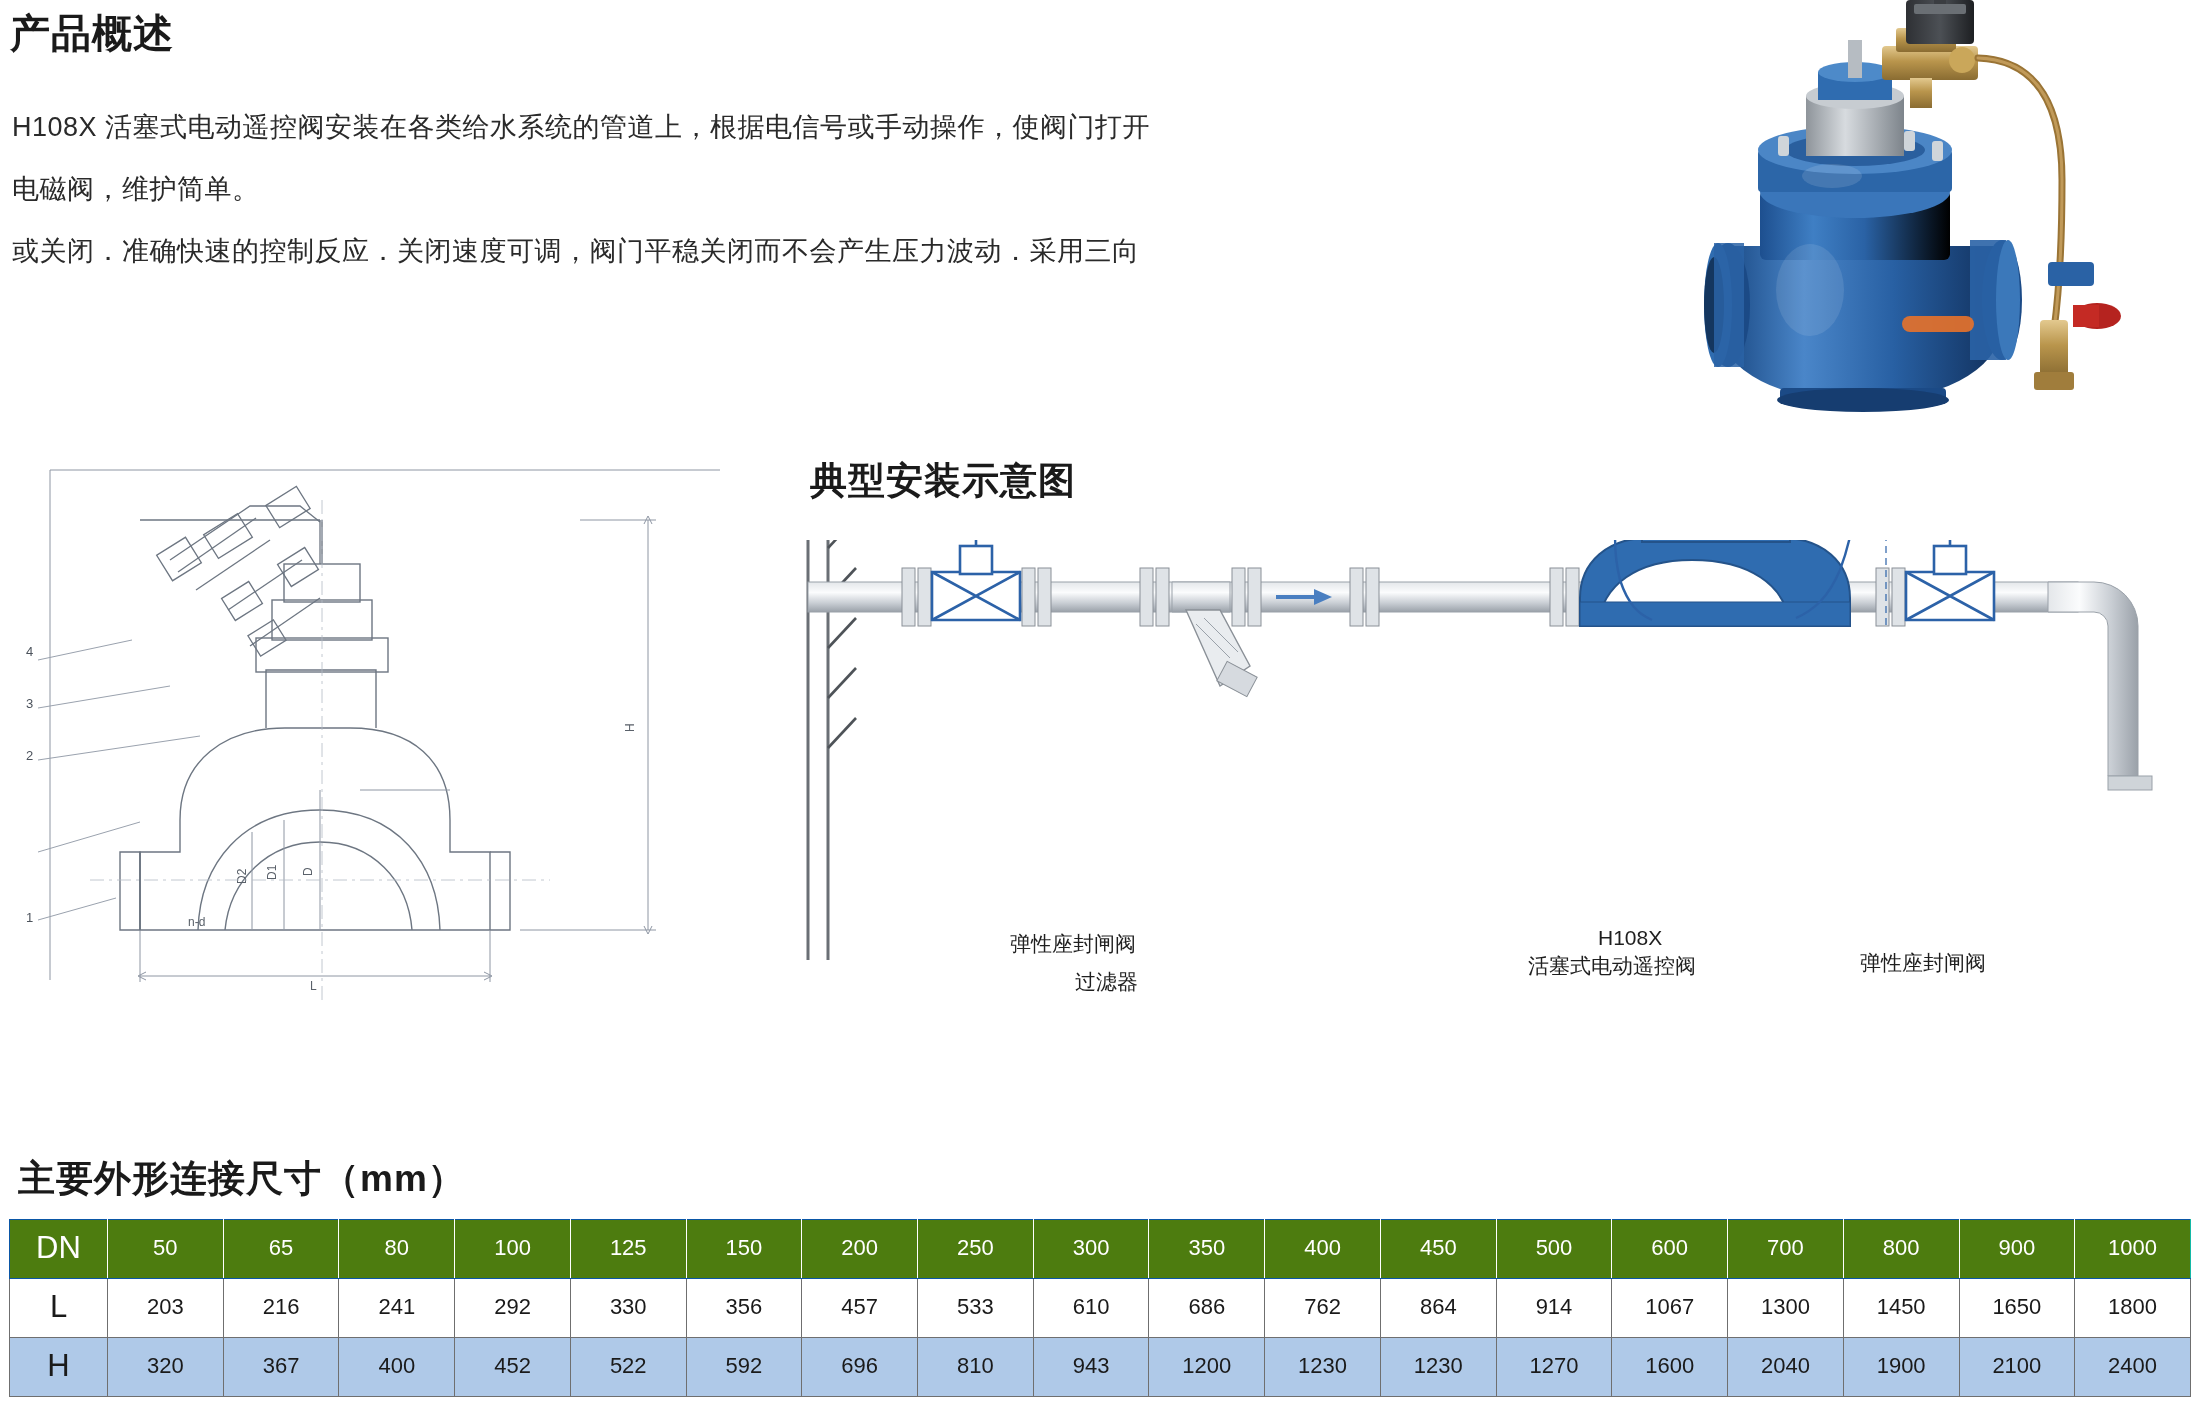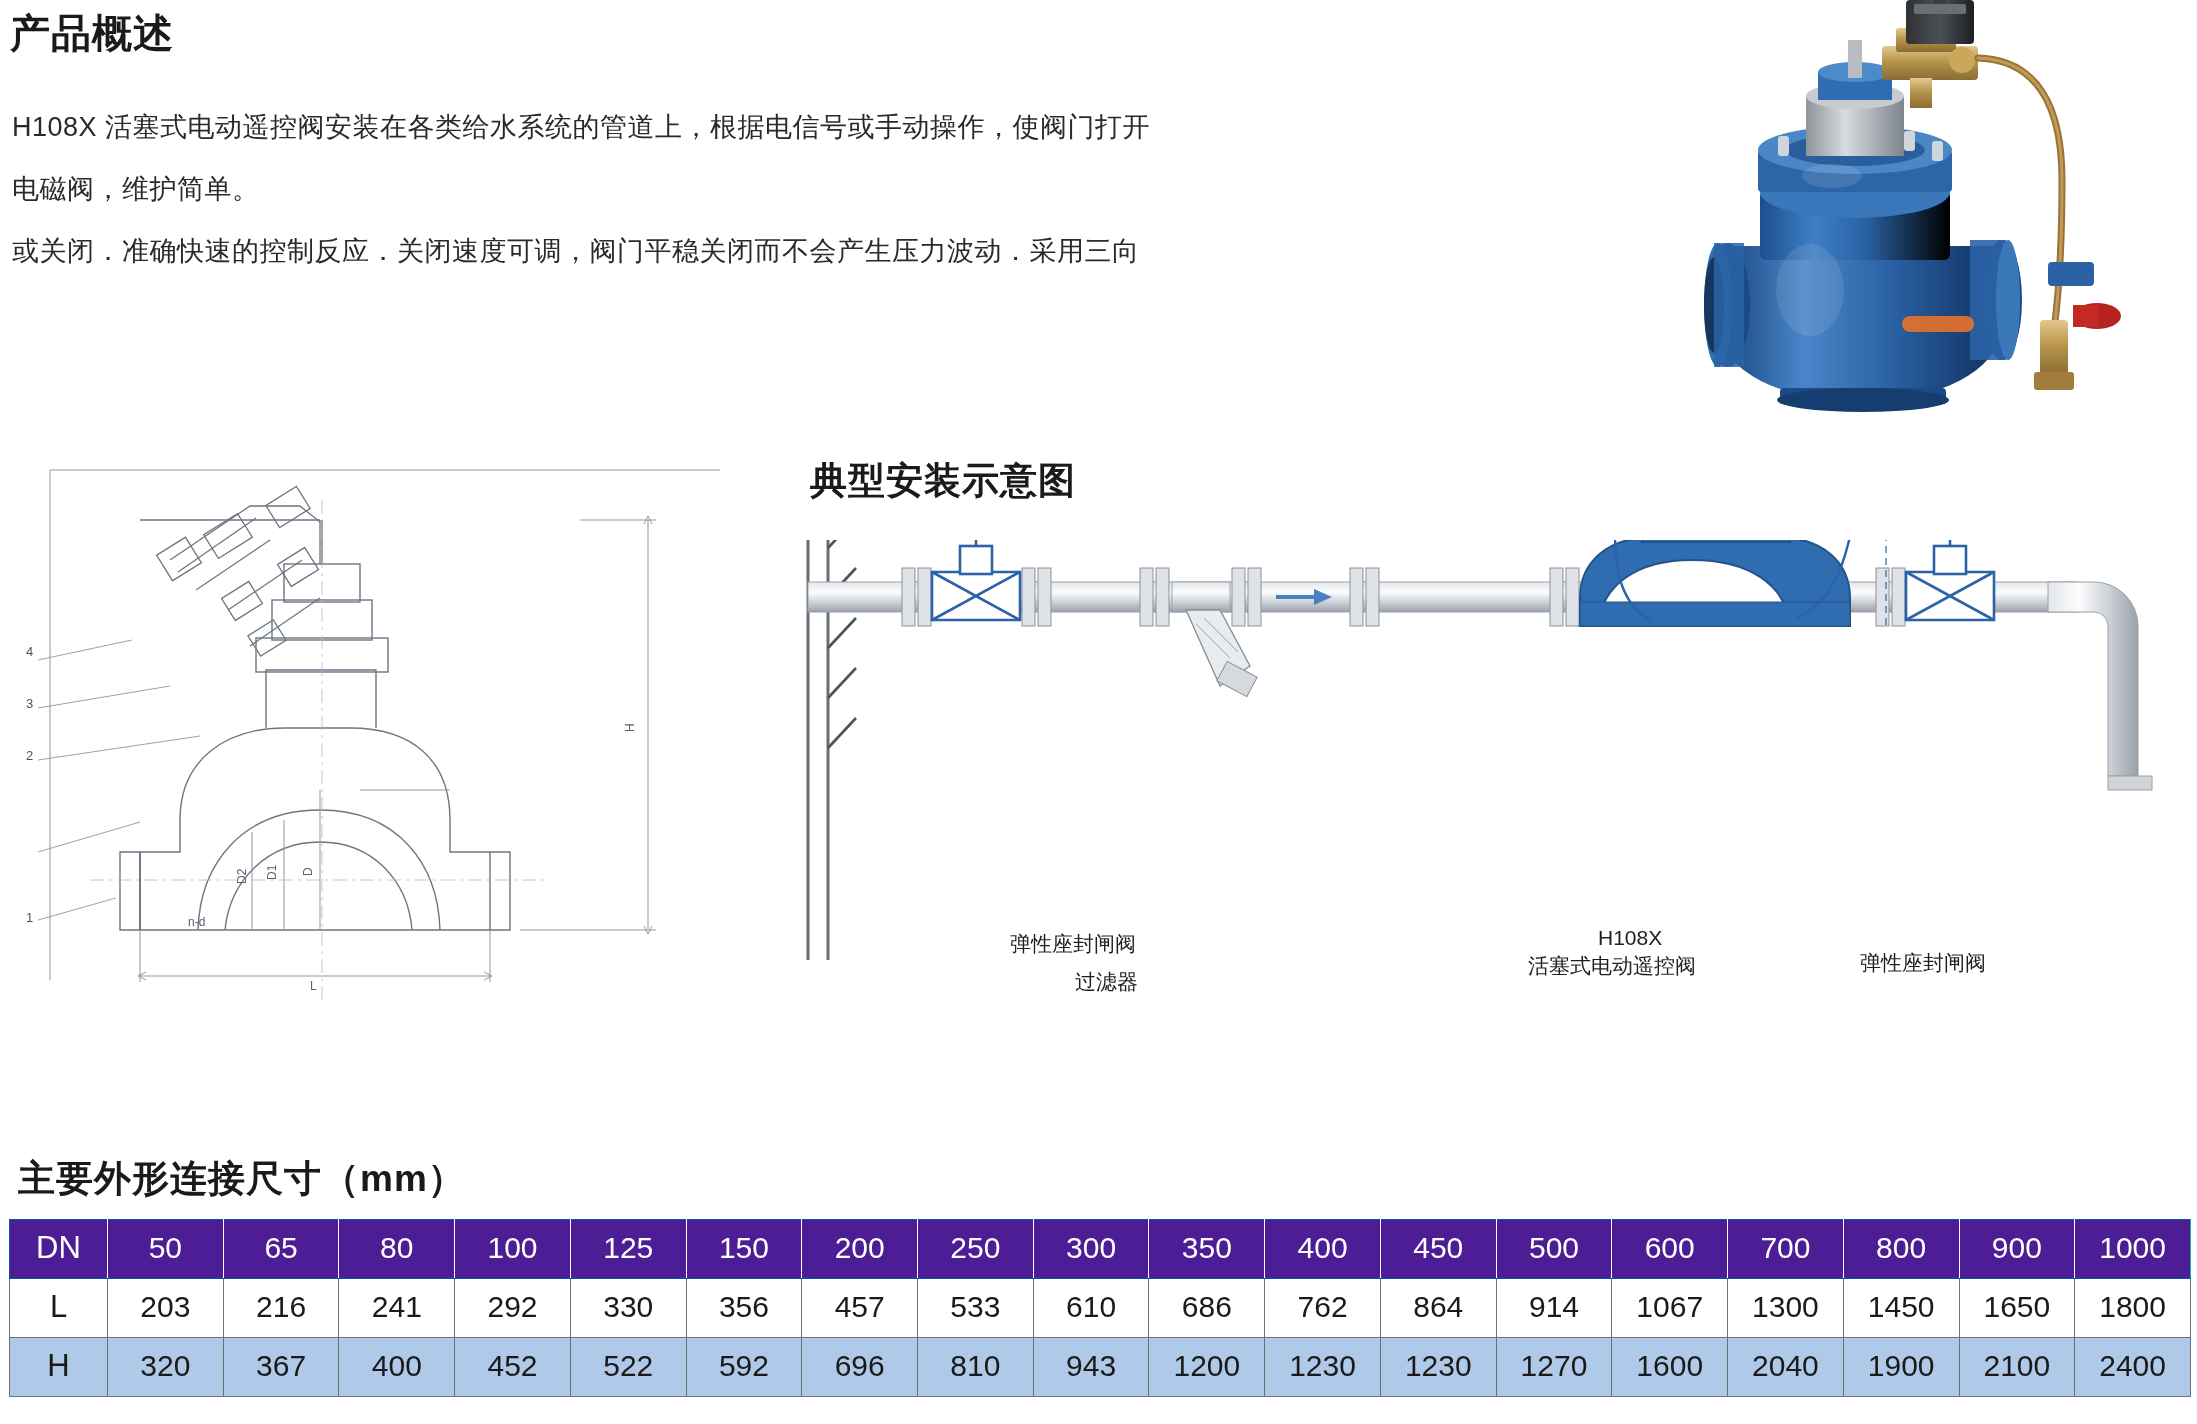--- a/index.html
+++ b/index.html
@@ -72,27 +72,27 @@
   #dims-table{
     position:absolute;left:9px;top:1219px;
     border-collapse:collapse;
     table-layout:fixed;
     width:2181px;
   }
   #dims-table td{
     border:1px solid #6f6f6f;
     text-align:center;
     vertical-align:middle;
-    font-size:30px;
+    font-size:22px;
     height:44px;
     padding:6px 0 8px 0;
     white-space:nowrap;
   }
   #dims-table tr.hdr td{
-    background:#4c1d95;
+    background:#4d7c0f;
     color:#ffffff;
     border:1px solid #0a56a6;
     border-right:1px solid #ffffff;
   }
   #dims-table tr.hdr td:last-child{border-right:1px solid #14b8a6;}
   #dims-table tr.row-l td{background:#ffffff;color:#1a1a1a;}
   #dims-table tr.row-h td{background:#afc9e8;color:#1a1a1a;}
   #dims-table td.lbl{font-size:31px;}
 </style>
 </head>

